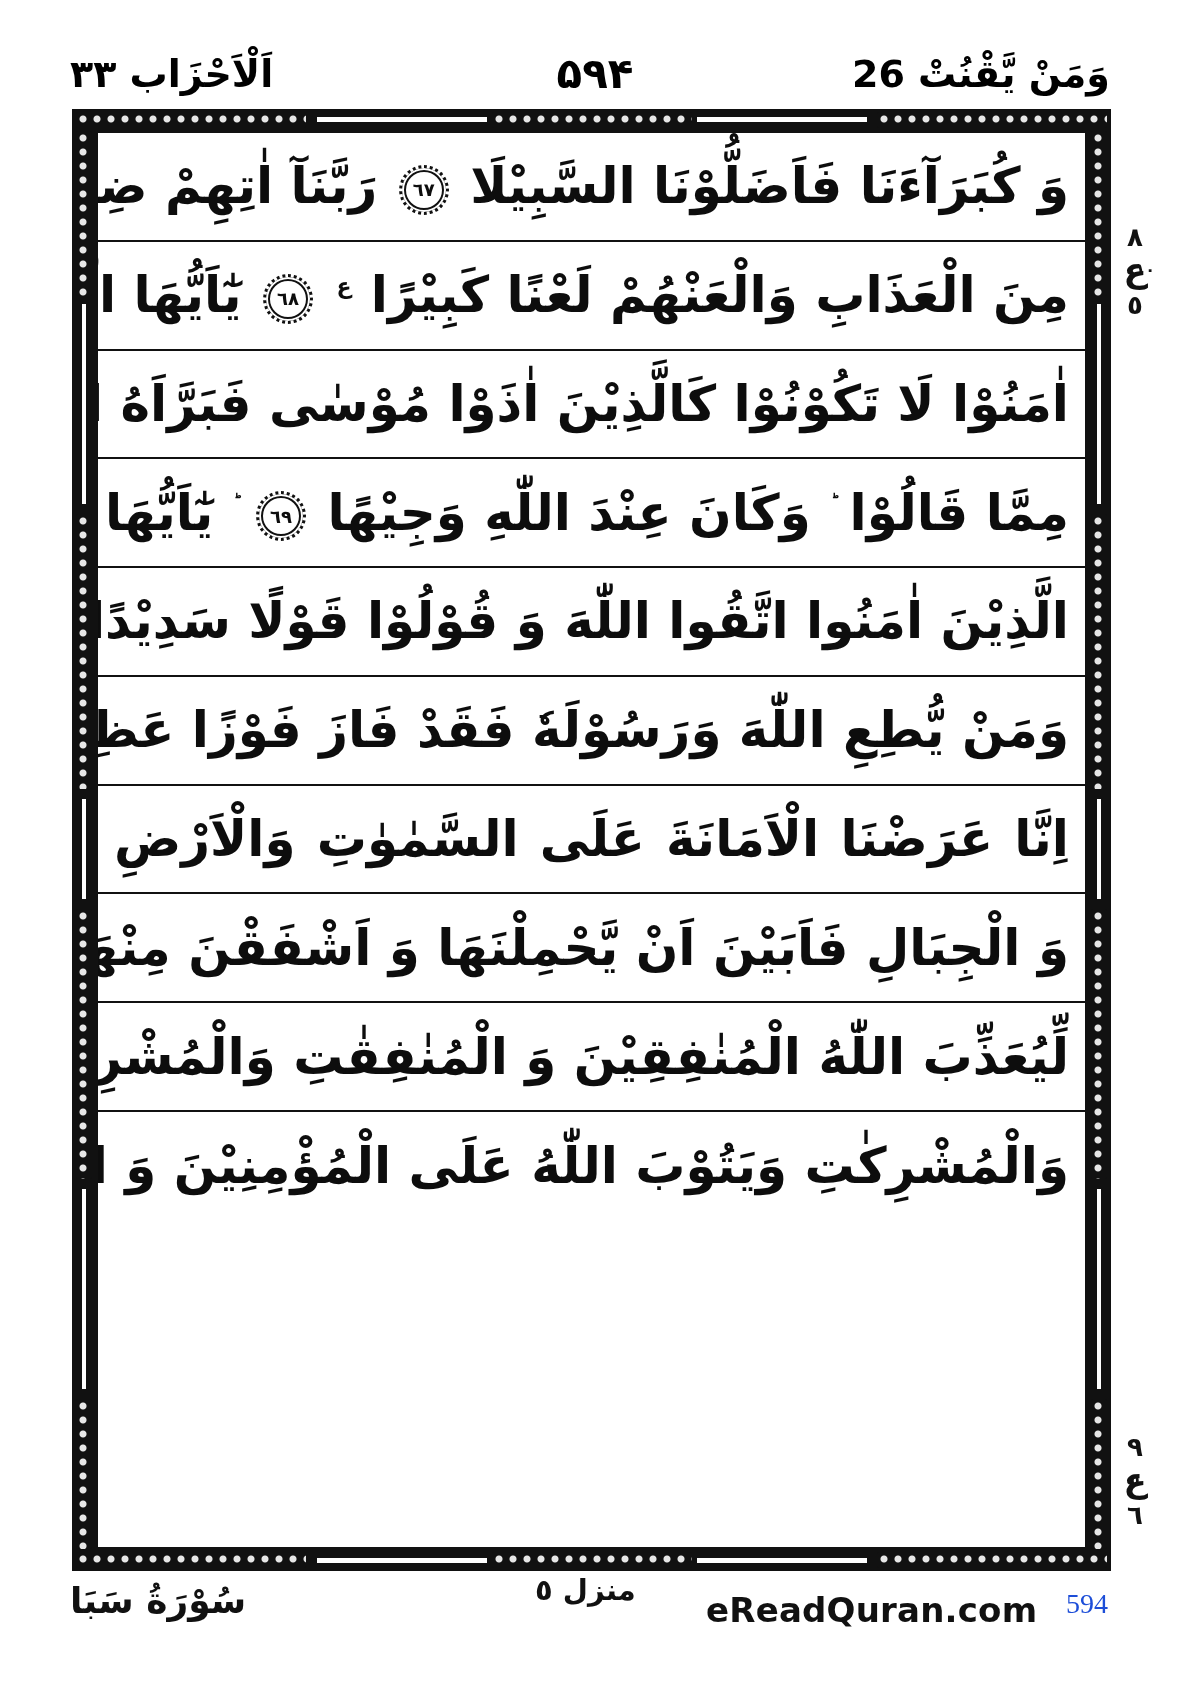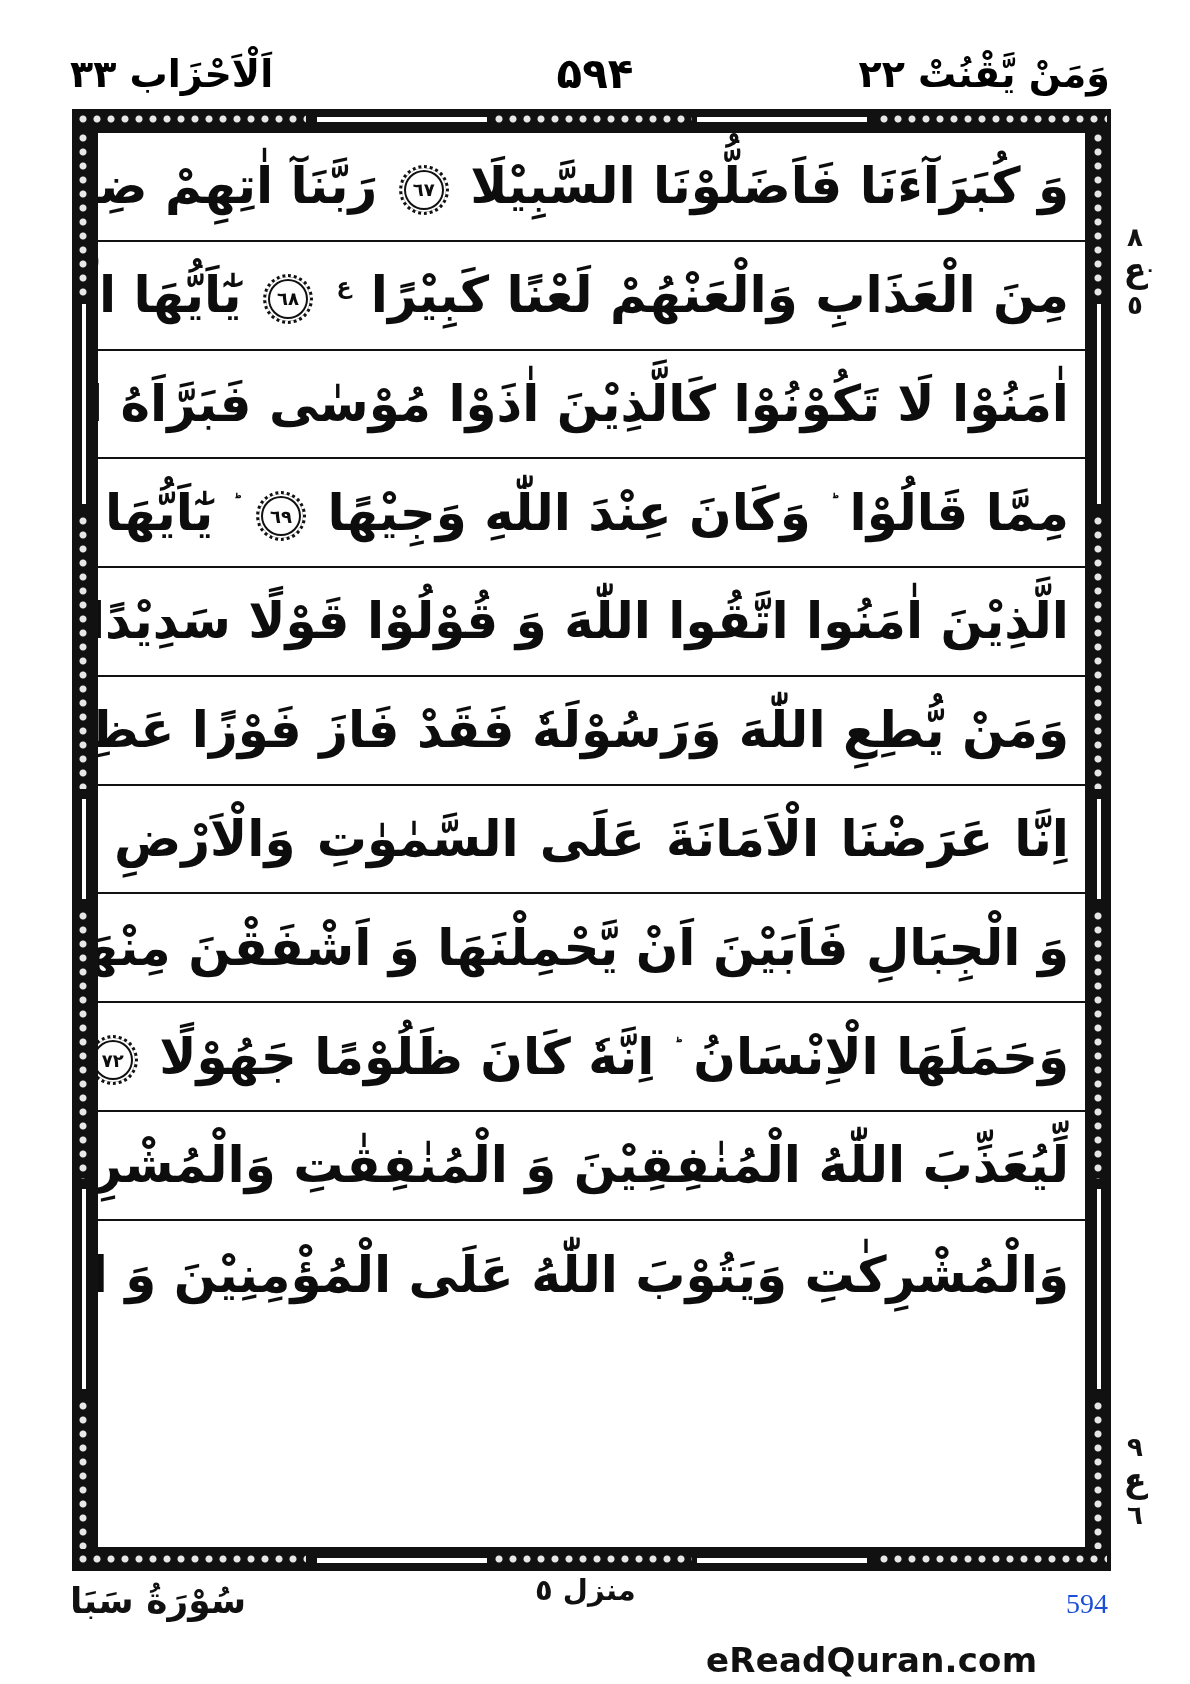--- a/index.html
+++ b/index.html
@@ -61,34 +61,34 @@
   .ruku-num { font-size: 16px; display: block; line-height: 16px; margin-top: -26px; margin-bottom: 12px; }
   .footer-left {
     position: absolute; left: 70px; top: 1580px; font-size: 36px; font-weight: bold;
     direction: rtl; white-space: nowrap;
   }
   .footer-manzil {
     position: absolute; left: 535px; top: 1573px; font-size: 29px; font-weight: bold;
     direction: rtl; white-space: nowrap;
   }
   .footer-site {
-    position: absolute; left: 706px; top: 1640px; font-family: "DejaVu Sans", sans-serif;
+    position: absolute; left: 706px; top: 1590px; font-family: "DejaVu Sans", sans-serif;
     font-size: 34px; font-weight: bold; color: #111; letter-spacing: 0.2px;
   }
   .footer-page {
     position: absolute; left: 1066px; top: 1588px; font-family: "Liberation Serif", serif;
     font-size: 28px; color: #1d4ed8;
   }
 </style>
 </head>
 <body>
 
 <div class="hdr hdr-left">اَلْاَحْزَاب ٣٣</div>
 <div class="hdr hdr-center">۵۹۴</div>
-<div class="hdr hdr-right">وَمَنْ يَّقْنُتْ ٢٢</div>
+<div class="hdr hdr-right">وَمَنْ يَّقْنُتْ 26</div>
 
 <div class="frame">
 
   <div class="frame-rule" style="left:245px; top:8px; width:170px; height:5px;"></div>
   <div class="frame-rule" style="left:625px; top:8px; width:170px; height:5px;"></div>
   <div class="frame-rule" style="left:245px; top:1449px; width:170px; height:5px;"></div>
   <div class="frame-rule" style="left:625px; top:1449px; width:170px; height:5px;"></div>
 
   <div class="frame-rule" style="left:10px; top:195px; width:4px; height:200px;"></div>
   <div class="frame-rule" style="left:10px; top:690px; width:4px; height:100px;"></div>
@@ -132,23 +132,20 @@
     <div class="line">
       <span class="line-text"><span>وَمَنْ يُّطِعِ اللّٰهَ وَرَسُوْلَهٗ فَقَدْ فَازَ فَوْزًا عَظِيْمًا</span>  </span>
     </div>
     <div class="line">
       <span class="line-text"><span>اِنَّا عَرَضْنَا الْاَمَانَةَ عَلَى السَّمٰوٰتِ وَالْاَرْضِ</span> </span>
     </div>
     <div class="line">
       <span class="line-text"><span>وَ الْجِبَالِ فَاَبَيْنَ اَنْ يَّحْمِلْنَهَا وَ اَشْفَقْنَ مِنْهَا</span> </span>
     </div>
     <div class="line">
-      <span class="line-text"><span>وَحَمَلَهَا الْاِنْسَانُ</span> <span class="mark">ؕ</span> <span>اِنَّهٗ كَانَ ظَلُوْمًا جَهُوْلًا</span> <span class="ayah">٧٢</span> <span class="mark">ۙ</span> </span>
-    </div>
-    <div class="line">
       <span class="line-text"><span>لِّيُعَذِّبَ اللّٰهُ الْمُنٰفِقِيْنَ وَ الْمُنٰفِقٰتِ وَالْمُشْرِكِيْنَ</span> </span>
     </div>
     <div class="line">
       <span class="line-text"><span>وَالْمُشْرِكٰتِ وَيَتُوْبَ اللّٰهُ عَلَى الْمُؤْمِنِيْنَ وَ الْمُؤْمِنٰتِ</span> <span class="mark">ؕ</span> </span>
     </div>
   </div>
 
 <div class="margin-mark" id="mm0" style="left:1115px; top:222px;">
     <span class="ruku-num-top" style="display: block;">٨</span>
     <span class="ruku-glyph" style="display: block;">ع</span>

